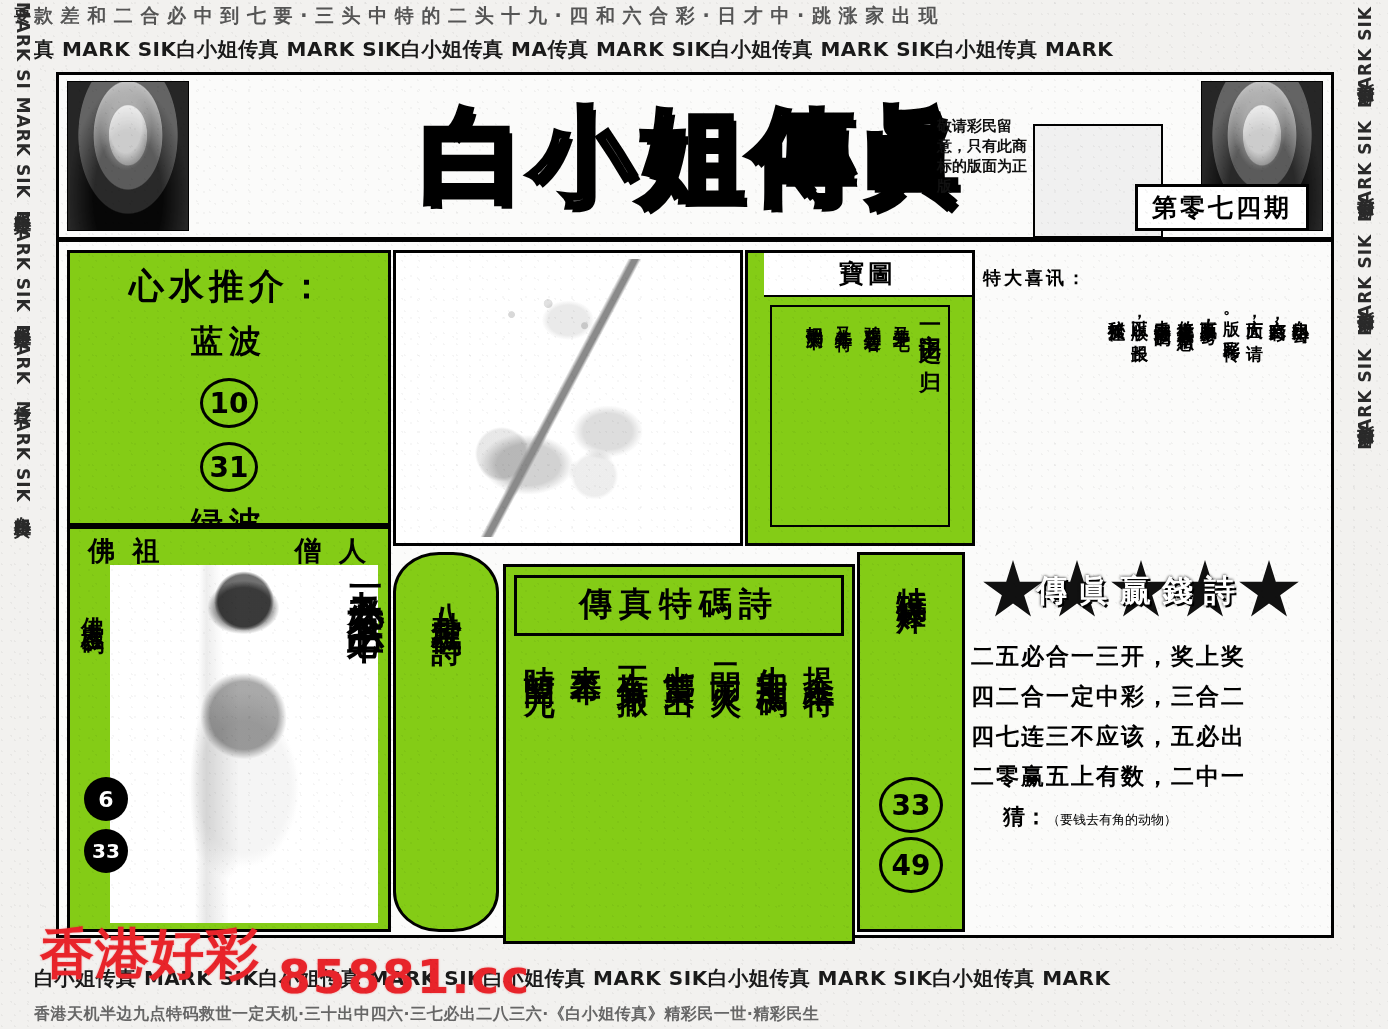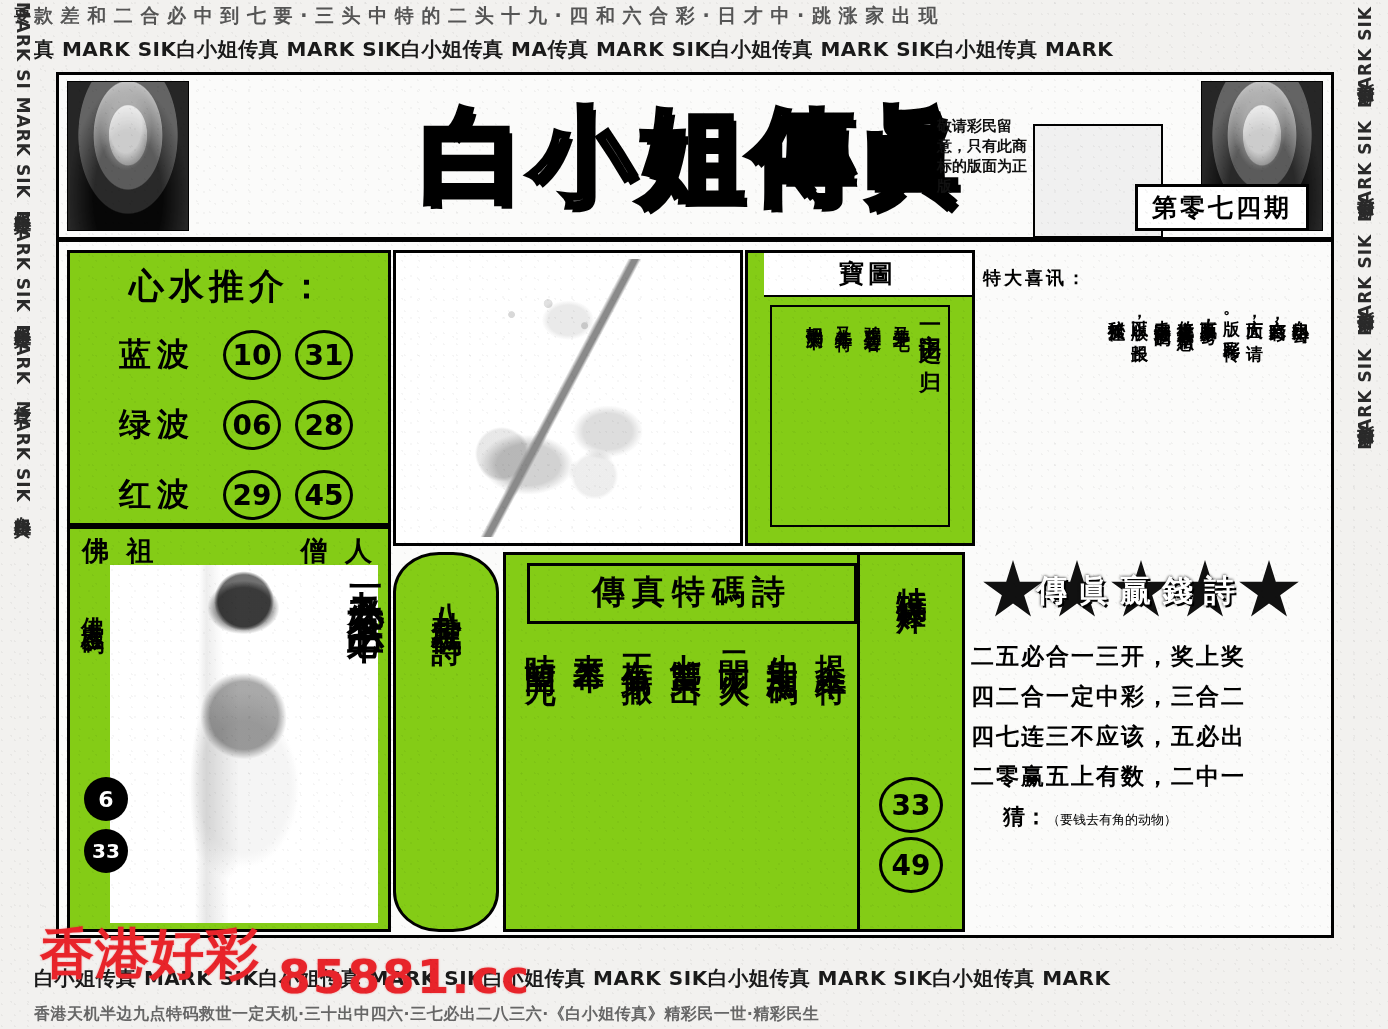--- a/index.html
+++ b/index.html
@@ -104,21 +104,21 @@
   
   .body{position:relative;height:692px;}
   .box{position:absolute;border:3px solid #000;background:#84cc16;}
   
   .b-tips{left:8px;top:8px;width:318px;height:270px;}
   .tips-h{
     text-align:center;font-size:35px;font-weight:bold;letter-spacing:5px;
     margin:10px 0 4px;
   }
   .tips-row{
-    display:flex;align-items:center;justify-content:center;gap:14px;margin:20px 0;
+    display:flex;align-items:center;justify-content:center;gap:14px;margin:10px 0;flex-direction:column;
   }
   .tips-lab{font-size:32px;font-weight:bold;letter-spacing:6px;width:104px;text-align:center;}
   .ball{
     width:52px;height:44px;border:3px solid #000;border-radius:50%;
     display:flex;align-items:center;justify-content:center;
     font-size:28px;font-weight:bold;
   }
   
   .b-pic{left:334px;top:8px;width:344px;height:290px;background:#fff;}
   .pic-art{
@@ -164,21 +164,21 @@
   }
   .news-cols .vcol{font-size:17px;line-height:21px;font-weight:bold;letter-spacing:2px;height:100%;}
   .issue{
     position:absolute;right:6px;top:-66px;
     border:3px solid #000;padding:4px 14px;background:#fff;
     font-size:25px;font-weight:bold;letter-spacing:3px;
   }
   
   .b-buddha{left:8px;top:284px;width:318px;height:400px;}
   .buddha-top{
-    display:flex;justify-content:space-between;padding:4px 12px 0;
+    display:flex;justify-content:space-between;padding:4px 18px 0;
     font-size:27px;font-weight:bold;letter-spacing:4px;
   }
   .buddha-art{
     position:absolute;left:40px;right:10px;top:36px;bottom:6px;
     background:
       radial-gradient(ellipse 46px 34px at 50% 12%, #9b958e 0 60%, rgba(155,149,142,0) 80%),
       radial-gradient(ellipse 84px 120px at 50% 62%, #e8e5e1 0 55%, rgba(232,229,225,0) 80%),
       linear-gradient(#ffffff,#f7f6f4);
     filter:grayscale(1) contrast(1.15);
   }
@@ -205,21 +205,21 @@
     font-size:37px;font-weight:bold;letter-spacing:6px;line-height:50px;
     height:360px;
   }
   
   .b-bagua{left:334px;top:310px;width:100px;height:374px;border-radius:46px/40px;}
   .bagua-t{
     writing-mode:vertical-rl;margin:24px auto 0;font-size:30px;font-weight:bold;
     letter-spacing:8px;display:block;text-align:left;height:316px;
   }
   
-  .b-poem{left:444px;top:310px;width:346px;height:374px;padding-left:13px;}
+  .b-poem{left:444px;top:322px;width:346px;height:374px;}
   .poem-h{
     border:3px solid #000;margin:8px;padding:4px 0 6px;text-align:center;
     font-size:33px;font-weight:bold;letter-spacing:7px;
   }
   .poem-grid{
     position:absolute;left:10px;right:10px;top:74px;bottom:8px;
     display:flex;flex-direction:row-reverse;justify-content:space-around;
   }
   .poem-grid .vcol{font-size:31px;line-height:43px;letter-spacing:7px;font-weight:bold;}
   

